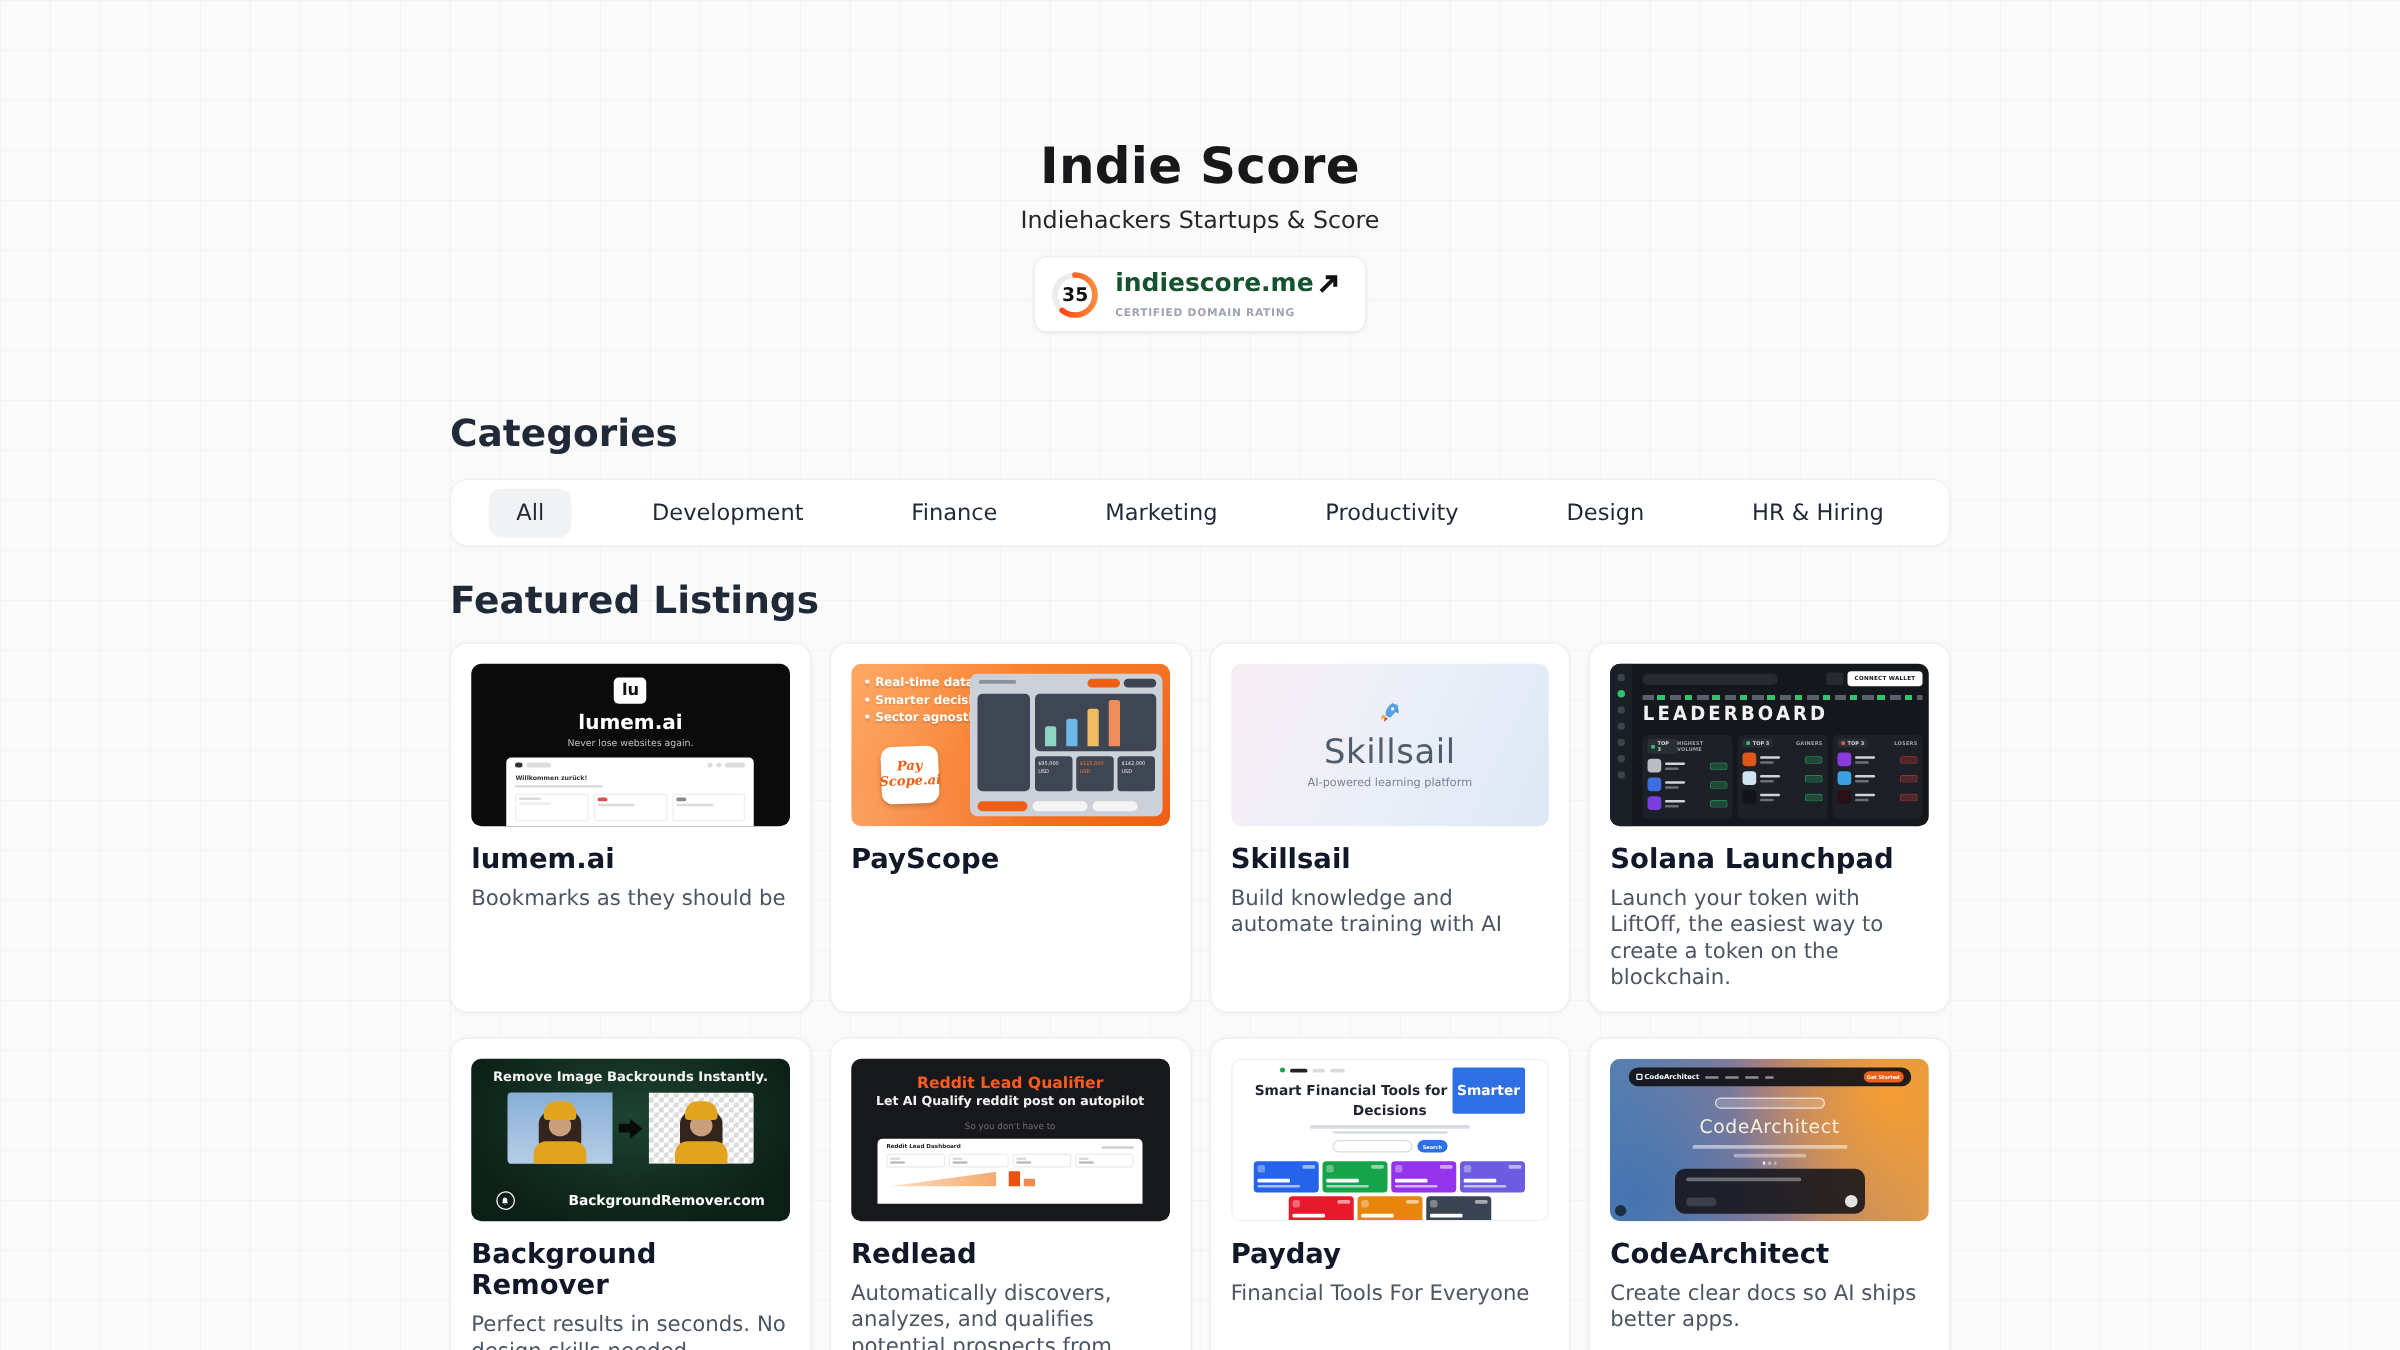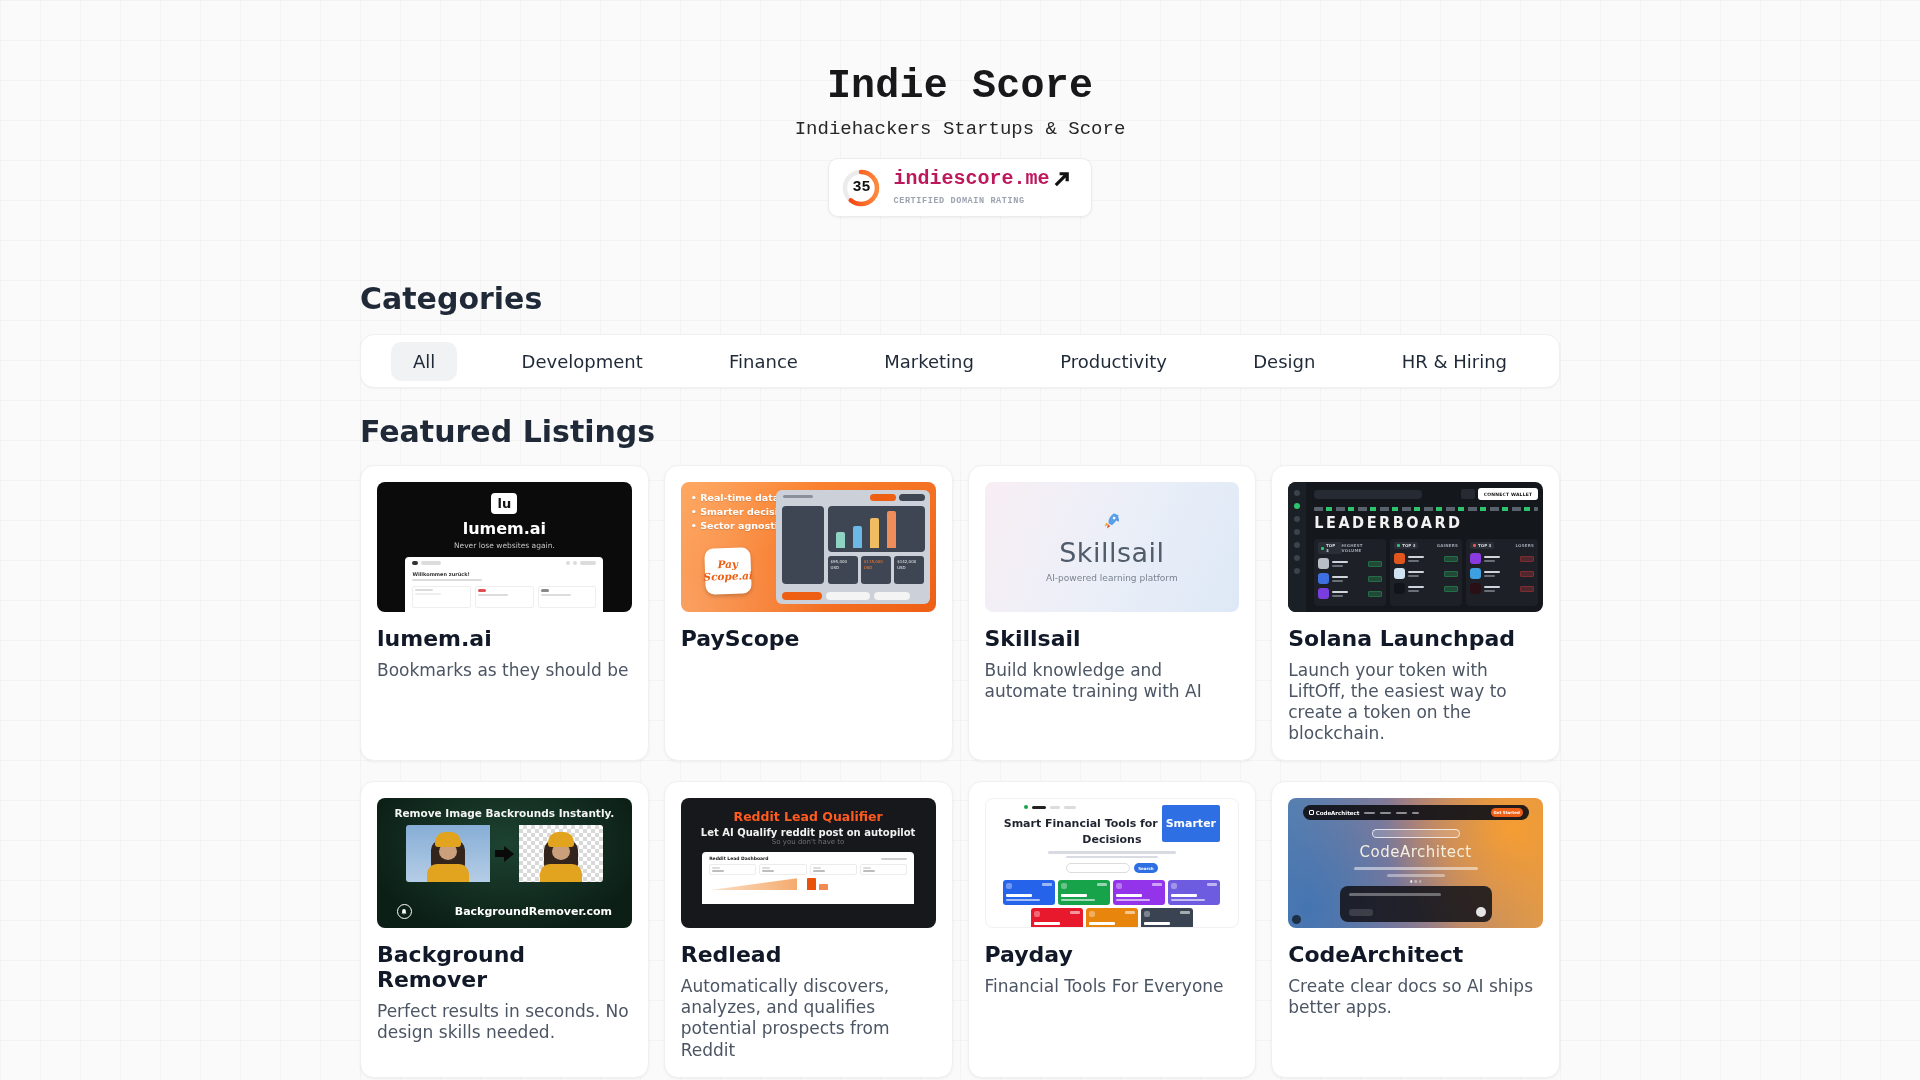--- a/index.html
+++ b/index.html
@@ -9,36 +9,36 @@
     color:#18181b;
     background-color:#fafafa;
     background-image:
       linear-gradient(rgba(0,0,0,0.028) 1px, transparent 1px),
       linear-gradient(90deg, rgba(0,0,0,0.028) 1px, transparent 1px);
     background-size:40px 40px;
   }
   .container { width:1200px; margin:0 auto; }
 
   
-  header { text-align:center; padding-top:64px;font-family:Liberation Mono, monospace; }
+  header { text-align:center; padding-top:110px; }
   .site-title { font-size:40px; font-weight:800; letter-spacing:.2px; color:#18181b; }
   .site-subtitle { margin-top:9px; font-size:19px; color:#27272a; }
   .dr-badge {
     margin-top:18px; display:inline-flex; align-items:center; gap:12px;
     background:#fff; border:1px solid #ececec; border-radius:10px;
     padding:8px 20px 8px 12px; box-shadow:0 1px 3px rgba(0,0,0,.05); cursor:pointer;
   }
   .gauge { position:relative; width:40px; height:40px; }
   .gauge svg { display:block; }
   .gauge .score {
     position:absolute; inset:0; display:flex; align-items:center; justify-content:center;
     font-size:15px; font-weight:800; color:#111;
   }
   .dr-text { text-align:left; }
-  .dr-domain { font-size:20px; font-weight:800; color:#be185d; display:flex; align-items:center; }
+  .dr-domain { font-size:20px; font-weight:800; color:#14532d; display:flex; align-items:center; }
   .dr-domain svg { margin-left:2px; }
   .dr-caption { font-size:8.5px; font-weight:700; color:#9ca3af; letter-spacing:.6px; margin-top:2px; }
 
   
   .section-heading { font-size:30px; font-weight:800; color:#1f2937; }
   .categories { margin-top:64px; }
   .tabs-bar {
     margin-top:18px; background:#fff; border:1px solid #f0f0f0; border-radius:14px;
     box-shadow:0 1px 2px rgba(0,0,0,.04);
     display:flex; align-items:center; justify-content:space-between;
@@ -144,21 +144,21 @@
   .bgr-arrow .stem { width:9px; height:7px; background:#0a0a0a; }
   .bgr-arrow .head { width:0; height:0; border-top:8px solid transparent; border-bottom:8px solid transparent; border-left:10px solid #0a0a0a; }
   .bgr-foot { position:absolute; bottom:9px; left:0; right:0; display:flex; align-items:center; justify-content:center; gap:7px; }
   .bgr-bell { width:15px; height:15px; border:1.5px solid #fff; border-radius:50%; display:flex; align-items:center; justify-content:center; }
   .bgr-site { font-size:11px; font-weight:600; color:#fff;padding-left:36px; }
 
   
   .m-redlead { background:#17181b; text-align:center; }
   .rl-title { padding-top:11px; font-size:12.5px; font-weight:800; color:#ff5a1f; }
   .rl-sub { margin-top:3px; font-size:10px; font-weight:700; color:#f2f2f2; }
-  .rl-note { margin-top:0; font-size:7px; color:#6f6f6f; }
+  .rl-note { margin-top:10px; font-size:7px; color:#6f6f6f; }
   .rl-panel { margin:6px auto 0; width:212px; height:52px; background:#fff; border-radius:4px 4px 0 0; padding:4px 7px; text-align:left; }
   .rl-phead { display:flex; align-items:center; }
   .rl-ptitle { font-size:4.5px; font-weight:800; color:#222; }
   .rl-phead .hbar { margin-left:auto; width:26px; height:2.5px; background:#cfcfcf; }
   .rl-grid { display:grid; grid-template-columns:repeat(4,1fr); gap:3px; margin-top:3px; }
   .rl-box { height:11px; border:1px solid #ececec; border-radius:2px; padding:1.5px 2px; }
   .rl-box .hbar { width:8px; height:2px; }
   .rl-box .hbar + .hbar { width:12px; margin-top:1.5px; background:#bdbdbd; }
   .rl-bottom { display:flex; align-items:flex-end; gap:10px; margin-top:3px; }
   .rl-area { width:88px; height:12px; background:linear-gradient(90deg,#fbe0c8,#f5ab6e); clip-path:polygon(0 100%,100% 0,100% 100%); }

